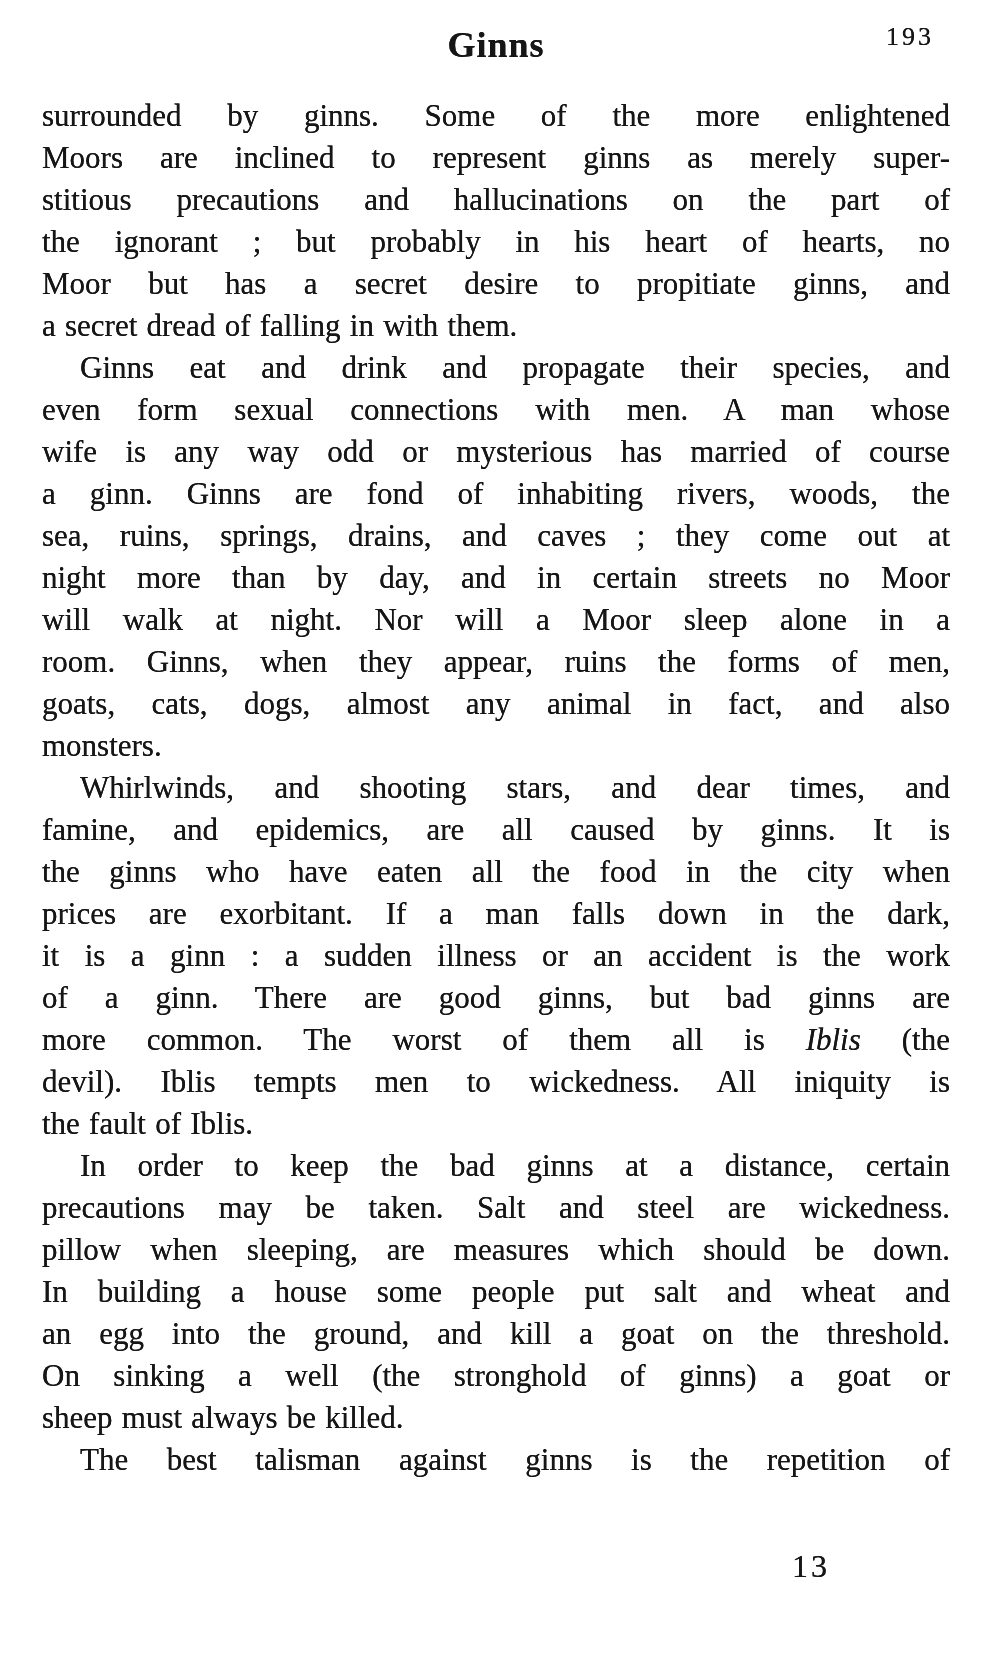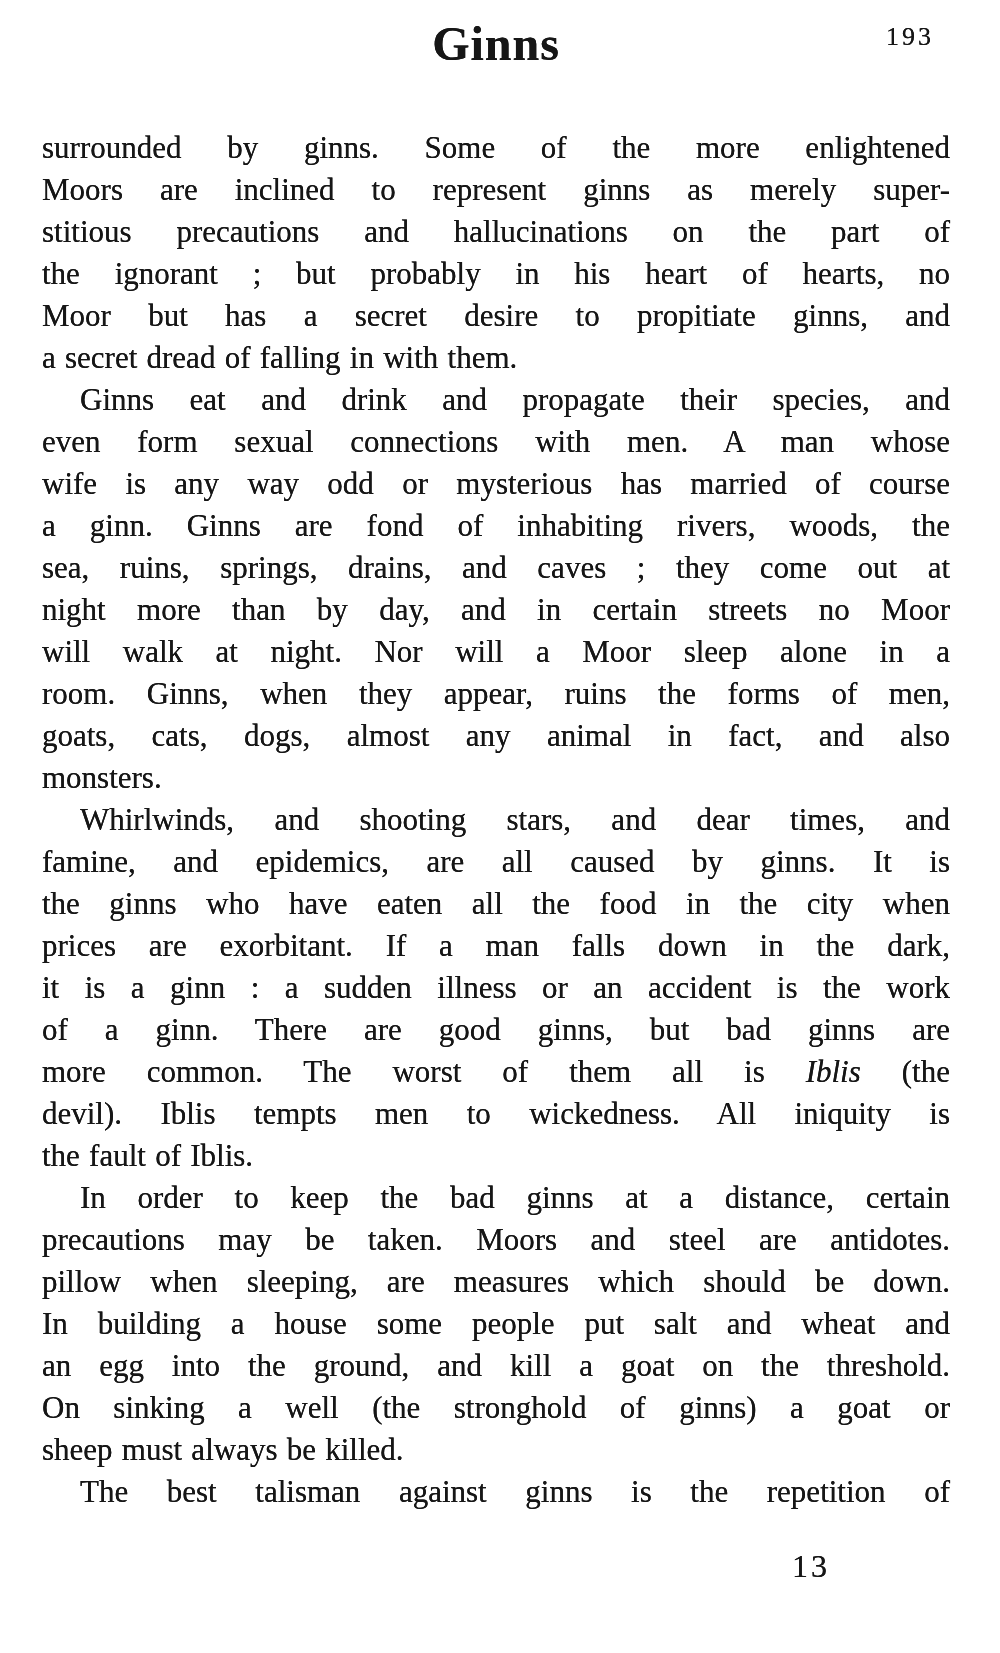--- a/index.html
+++ b/index.html
@@ -8,45 +8,44 @@
     width: 1000px;
     height: 1653px;
     background: #ffffff;
     font-family: "Liberation Serif", serif;
     color: #161616;
     overflow: hidden;
   }
   .running-title {
     position: absolute;
     left: 42px;
-    top: 16px;
+    top: 24px;
     width: 908px;
     text-align: center;
     font-weight: 700;
-    font-size: 48px;
+    font-size: 36px;
     letter-spacing: 1px;
     text-shadow: 0 0 0.6px currentColor;
   }
   .page-number {
     position: absolute;
     top: 22px;
     right: 66px;
     font-size: 26px;
     letter-spacing: 3px;
     text-shadow: 0 0 0.5px currentColor;
   }
   .page-body {
     position: absolute;
     left: 42px;
     top: 95px;
     width: 908px;
     font-size: 31px;
     line-height: 42px;
     text-shadow: 0 0 0.5px currentColor;
-    margin-top: 32px;
   }
   .para { margin: 0; }
   .line {
     text-align: justify;
     text-align-last: justify;
     word-spacing: 1.5px;
     white-space: nowrap;
   }
   .line.para-end { text-align-last: left; }
   .line.indent { text-indent: 38px; }
@@ -92,21 +91,21 @@
         <div class="line">the ginns who have eaten all the food in the city when</div>
         <div class="line">prices are exorbitant. If a man falls down in the dark,</div>
         <div class="line">it is a ginn : a sudden illness or an accident is the work</div>
         <div class="line">of a ginn. There are good ginns, but bad ginns are</div>
         <div class="line">more common. The worst of them all is <i>Iblis</i> (the</div>
         <div class="line">devil). Iblis tempts men to wickedness. All iniquity is</div>
         <div class="line para-end">the fault of Iblis.</div>
       </div>
       <div class="para">
         <div class="line indent">In order to keep the bad ginns at a distance, certain</div>
-        <div class="line">precautions may be taken. Moors and steel are antidotes.</div>
+        <div class="line">precautions may be taken. Salt and steel are wickedness.</div>
         <div class="line">pillow when sleeping, are measures which should be down.</div>
         <div class="line">In building a house some people put salt and wheat and</div>
         <div class="line">an egg into the ground, and kill a goat on the threshold.</div>
         <div class="line">On sinking a well (the stronghold of ginns) a goat or</div>
         <div class="line para-end">sheep must always be killed.</div>
       </div>
       <div class="para">
         <div class="line indent">The best talisman against ginns is the repetition of</div>
       </div>
     </div>

